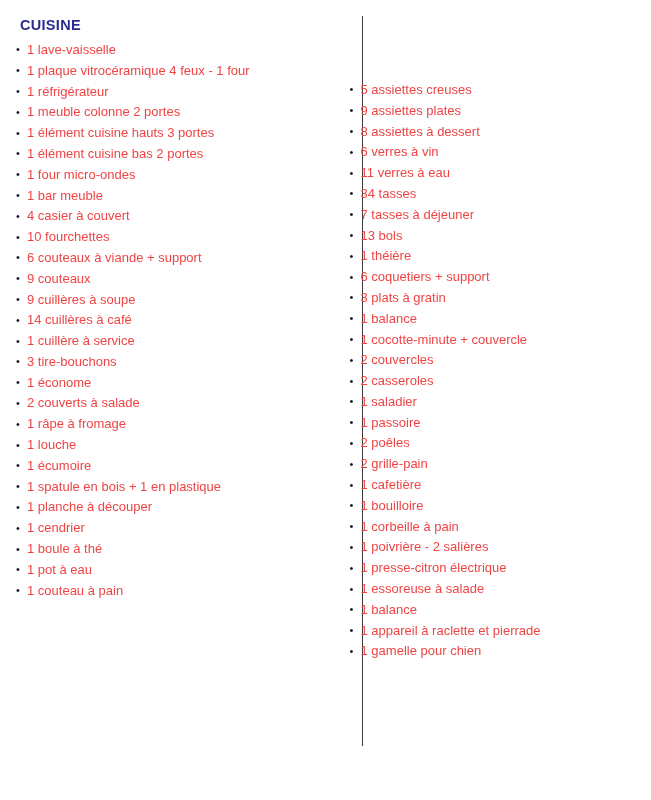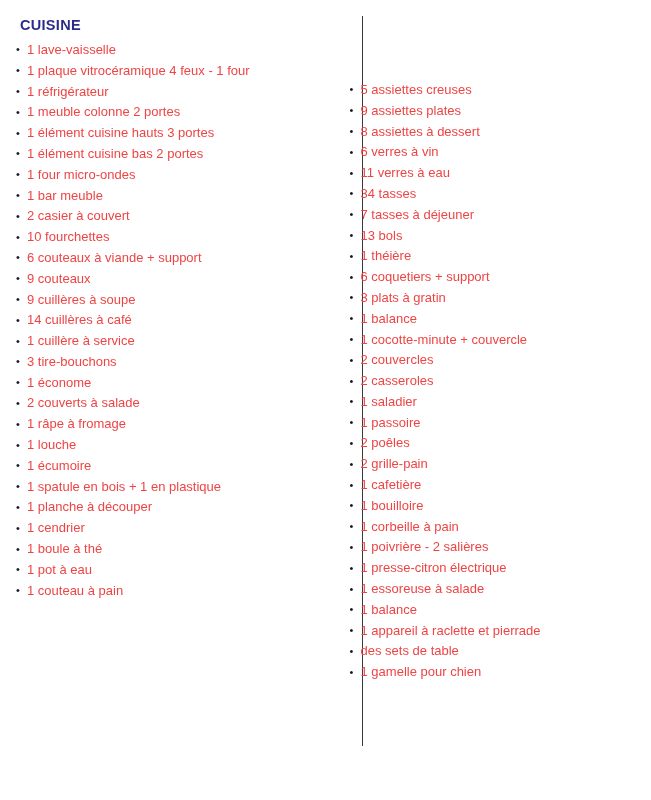--- a/index.html
+++ b/index.html
@@ -88,21 +88,21 @@
     <div class="col col-left">
       <ul class="items">
         <li>1 lave-vaisselle</li>
         <li>1 plaque vitrocéramique 4 feux  -  1 four</li>
         <li>1 réfrigérateur</li>
         <li>1 meuble colonne 2 portes</li>
         <li>1 élément cuisine hauts 3 portes</li>
         <li>1 élément cuisine bas 2 portes</li>
         <li>1 four micro-ondes</li>
         <li>1 bar meuble</li>
-        <li>2 casier à couvert</li>
+        <li>4 casier à couvert</li>
         <li>10 fourchettes</li>
         <li>6 couteaux à viande + support</li>
         <li>9 couteaux</li>
         <li>9 cuillères à soupe</li>
         <li>14 cuillères à café</li>
         <li>1 cuillère à service</li>
         <li>3 tire-bouchons</li>
         <li>1 économe</li>
         <li>2 couverts à salade</li>
         <li>1 râpe à fromage</li>
@@ -141,19 +141,18 @@
         <li>2 poêles</li>
         <li>2 grille-pain</li>
         <li>1 cafetière</li>
         <li>1 bouilloire</li>
         <li>1 corbeille à pain</li>
         <li>1 poivrière  -  2 salières</li>
         <li>1 presse-citron électrique</li>
         <li>1 essoreuse à salade</li>
         <li>1 balance</li>
         <li>1 appareil à raclette et pierrade</li>
-        <li>des sets de table</li>
         <li>1 gamelle pour chien</li>
       </ul>
     </div>
 
   </div>
 </div>
 
 </body></html>

